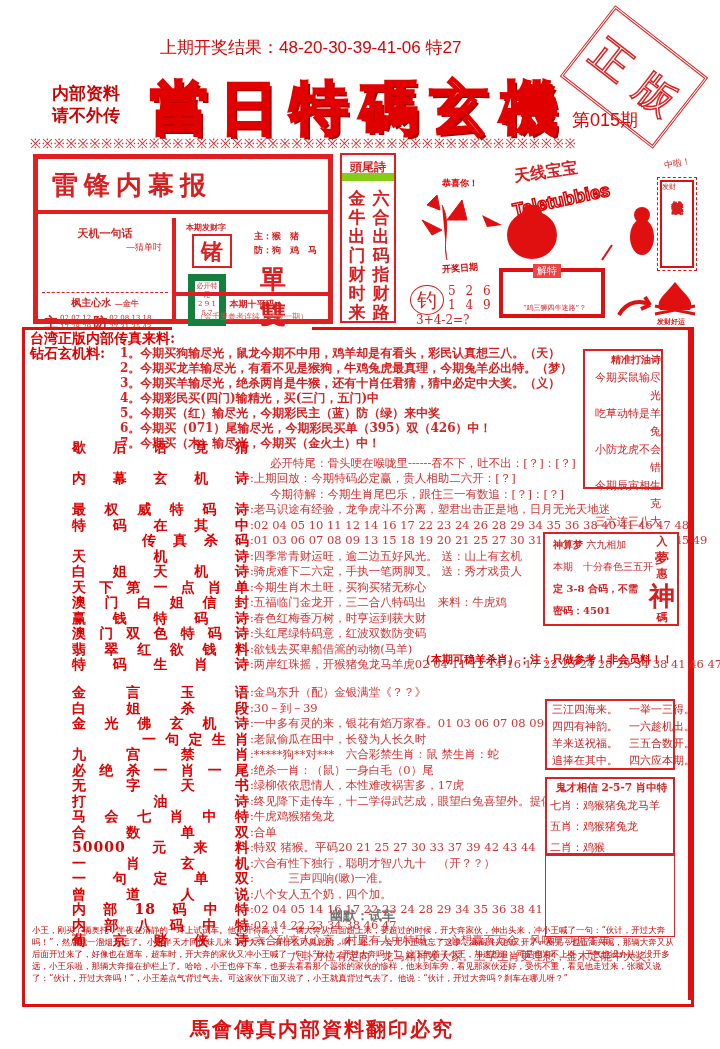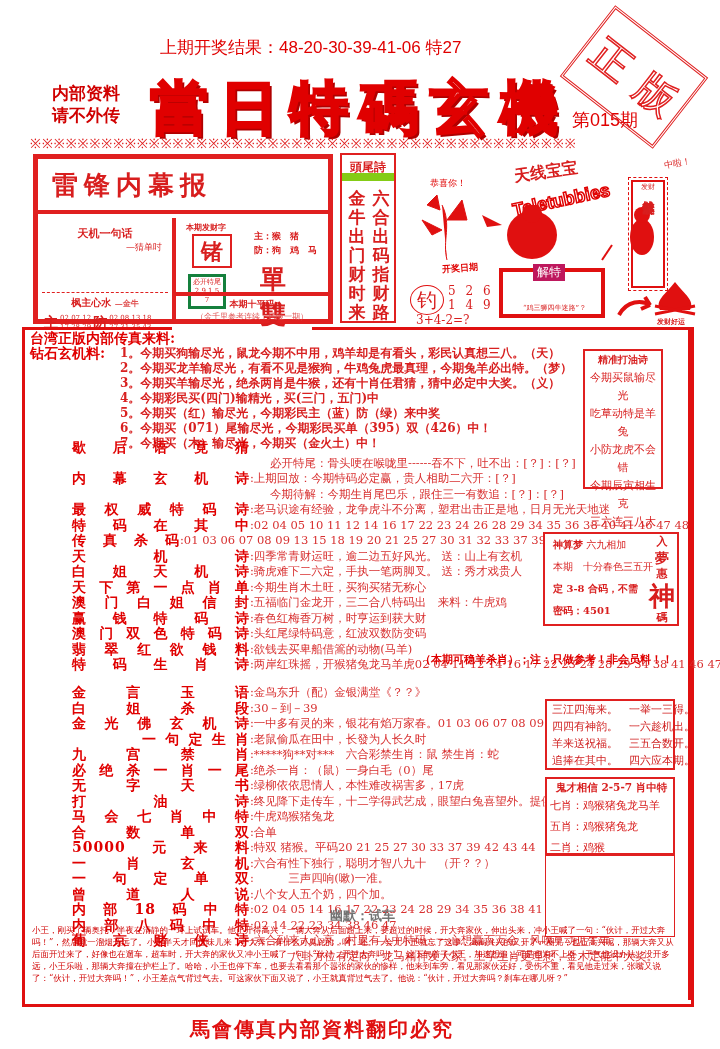--- a/index.html
+++ b/index.html
@@ -63,21 +63,21 @@
       <b style="font-size:14px">防</b>
       <div style="font-size:7px;line-height:9px">
         <div>02 08 13 18</div>
         <div>27 31 35 43</div>
       </div>
     </div>
   </div>
   <div class="nb-r">
     <div style="position:absolute;left:6px;top:4px;font-size:8px;font-weight:bold">本期发财字</div>
     <div style="position:absolute;left:12px;top:16px;width:40px;height:34px;border:2px solid #e02020;font-size:22px;font-weight:bold;text-align:center;line-height:30px">锗</div>
-    <div style="position:absolute;left:8px;top:56px;width:38px;border:3px solid #15803d;font-size:7px;text-align:center;line-height:9px;padding:1px">
+    <div style="position:absolute;left:8px;top:56px;width:38px;border:7px solid #15803d;font-size:7px;text-align:center;line-height:9px;padding:1px">
       <div>必开特尾</div>
       <div>2 9 1 5 7</div>
     </div>
     <div style="position:absolute;left:74px;top:12px;font-size:9px;font-weight:bold">主：猴　猪</div>
     <div style="position:absolute;left:74px;top:26px;font-size:9px;font-weight:bold">防：狗　鸡　马</div>
     <div style="position:absolute;left:80px;top:44px;font-size:26px;font-weight:bold;letter-spacing:18px">
       <span>單</span><span>雙</span>
     </div>
     <div style="position:absolute;left:-4px;right:0;top:74px;border-top:4px solid #e02020;text-align:center;font-size:8px;padding-top:2px">
       <div style="font-weight:bold;font-size:9px">本期十平码</div>
@@ -88,45 +88,45 @@
 
 <div class="abs htpoem">
   <div class="t">頭尾詩</div>
   <div class="vcol" style="left:29px">六合出码指财路</div>
   <div class="vcol" style="left:5px">金牛出门财时来</div>
 </div>
 
 <div class="abs" style="left:402px;top:150px;width:318px;height:178px">
   <div style="position:absolute;left:112px;top:12px;font-size:16px;font-weight:bold;transform:rotate(-8deg)">天线宝宝</div>
   <div style="position:absolute;left:110px;top:40px;font-family:'Liberation Sans',sans-serif;font-size:18px;font-weight:bold;color:#fff;-webkit-text-stroke:1.5px #e00000;transform:rotate(-12deg)">Teletubbies</div>
-  <div style="position:absolute;left:28px;top:27px;font-size:9px;font-weight:normal;color:#e00000">恭喜你！</div>
+  <div style="position:absolute;left:40px;top:27px;font-size:9px;font-weight:bold;color:#e00000">恭喜你！</div>
   <svg style="position:absolute;left:10px;top:40px" width="70" height="70">
       <path d="M35 70 C30 50 40 35 30 15 M30 40 L10 30 L20 45 Z M35 30 L50 10 L55 30 Z M15 15 L25 5 L28 20 Z" fill="#e01010" stroke="#e01010"></path>
     </svg>
   <svg style="position:absolute;left:80px;top:55px" width="200" height="60">
     <ellipse cx="50" cy="30" rx="25" ry="24" fill="#e01010"></ellipse>
       <circle cx="50" cy="8" r="10" fill="#e01010"></circle>
     <path d="M20 20 L0 10 L5 22 Z" fill="#e01010"></path>
     <ellipse cx="160" cy="32" rx="12" ry="18" fill="#e01010"></ellipse>
       <circle cx="160" cy="10" r="8" fill="#e01010"></circle>
     <path d="M130 40 L120 55" stroke="#e01010" stroke-width="2"></path>
   </svg>
   <div style="position:absolute;left:40px;top:112px;font-size:9px;font-weight:bold;color:#e00000;transform:rotate(-4deg)">开奖日期</div>
   <div style="position:absolute;left:97px;top:118px;width:106px;height:50px;border:4px solid #e01010">
-    <div style="position:absolute;top:-8px;left:30px;background:#be185d;color:#fff;font-size:12px;padding:0 4px">解特</div>
+    <div style="position:absolute;top:-8px;left:30px;background:#ef4444;color:#fff;font-size:10px;padding:0 4px">解特</div>
     <div style="position:absolute;bottom:1px;left:20px;font-size:7px">“鸡三狮四牛迷路”？</div>
   </div>
   <div style="position:absolute;left:262px;top:7px;font-size:9px;transform:rotate(-10deg)">中啦！</div>
   <div style="position:absolute;left:8px;top:135px;width:34px;height:30px;border:1px solid #e01010;border-radius:50%;font-size:20px;text-align:center;line-height:28px">钓</div>
   <div style="position:absolute;left:46px;top:134px;font-size:12px;line-height:14px;letter-spacing:3px">
     <div>5 2 6</div>
     <div>1 4 9</div>
   </div>
   <div style="position:absolute;left:14px;top:163px;font-size:12px">3+4-2=?</div>
-  <div style="position:absolute;left:229px;top:30px;width:34px;height:108px;border:2px solid #e01010;outline:1px dashed #e01010;outline-offset:2px;text-align:center">
+  <div style="position:absolute;left:258px;top:30px;width:34px;height:88px;border:2px solid #e01010;outline:1px dashed #e01010;outline-offset:2px;text-align:left">
     <div style="font-size:7px">发财</div>
     <div style="font-size:12px;font-weight:bold;line-height:13px;writing-mode:vertical-rl;margin:0 auto">欲钱看蟒蓝波</div>
   </div>
   <svg style="position:absolute;left:248px;top:130px" width="50" height="40">
       <path d="M25 2 C35 15 45 20 40 30 L10 30 C5 20 15 15 25 2 Z" fill="#e01010"></path>
       <path d="M5 34 L45 26 M5 26 L45 34" stroke="#e01010" stroke-width="3"></path>
     </svg>
   <svg style="position:absolute;left:215px;top:145px" width="35" height="25">
       <path d="M2 20 C10 5 25 5 33 10 L28 2 M33 10 L24 14" stroke="#e01010" stroke-width="4" fill="none"></path>
     </svg>
@@ -172,21 +172,21 @@
     </div>
   <div class="row">
       <span class="lbl">最权威特码诗</span>
       <span class="val">:老马识途有经验，龙争虎斗不分离，塑君出击正是地，日月无光天地迷</span>
     </div>
   <div class="row">
       <span class="lbl">特码在其中</span>
       <span class="val">:02 04 05 10 11 12 14 16 17 22 23 24 26 28 29 34 35 36 38 40 41 46 47 48</span>
     </div>
   <div class="row">
-      <span class="lbl" style="width:108px;">传真杀码</span>
+      <span class="lbl" style="width:108px;margin-left:70px">传真杀码</span>
       <span class="val">:01 03 06 07 08 09 13 15 18 19 20 21 25 27 30 31 32 33 37 39 42 43 44 45 49</span>
     </div>
   <div class="row">
       <span class="lbl">天机诗</span>
       <span class="val">:四季常青财运旺，逾二边五好风光。 送：山上有玄机</span>
     </div>
   <div class="row">
       <span class="lbl">白姐天机诗</span>
       <span class="val">:骑虎难下二六定，手执一笔两脚叉。 送：秀才戏贵人</span>
     </div>
@@ -210,21 +210,21 @@
       <span class="lbl">翡翠红欲钱料</span>
       <span class="val">:欲钱去买卑船借篙的动物(马羊)</span>
     </div>
   <div class="row">
       <span class="lbl">特码生肖诗</span>
       <span class="val">:两岸红珠摇，开猴猪兔龙马羊虎02 04 11 12 14 16 17 22 23 24 28 29 34 38 41 46 47</span>
     </div>
 </div>
 <div class="abs" style="left:420px;top:652px;font-size:11px;font-weight:bold;color:#e00000;white-space:nowrap">（本期可稳羊杀肖）；注：只做参考！非会员料！！</div>
 
-<div class="abs box" style="left:583px;top:349px;width:80px;height:140px;text-align:center;font-size:11px;line-height:18px;color:#d82020">
+<div class="abs box" style="left:583px;top:349px;width:80px;height:140px;text-align:right;font-size:11px;line-height:18px;color:#d82020">
   <div style="font-weight:bold;font-size:10px">精准打油诗</div>
   <div>今期买鼠输尽光</div>
   <div>吃草动特是羊兔</div>
   <div>小防龙虎不会错</div>
   <div>今期辰寅相生克</div>
   <div>三六连三八大数</div>
   <div>鸡猪更合彩民意</div>
   <div>买了此肖必中奖</div>
 </div>
 

